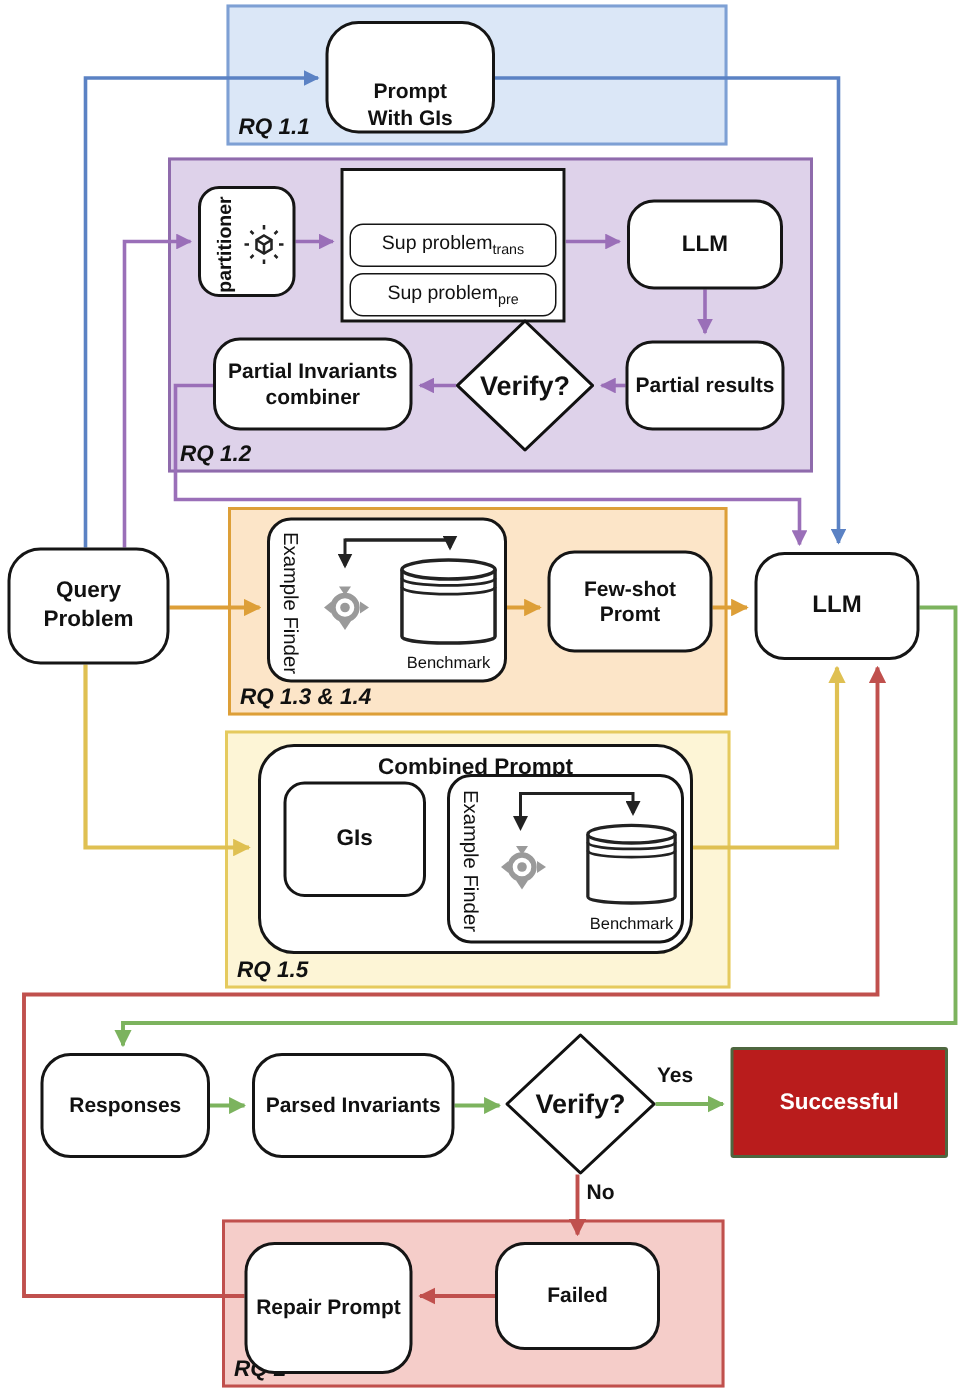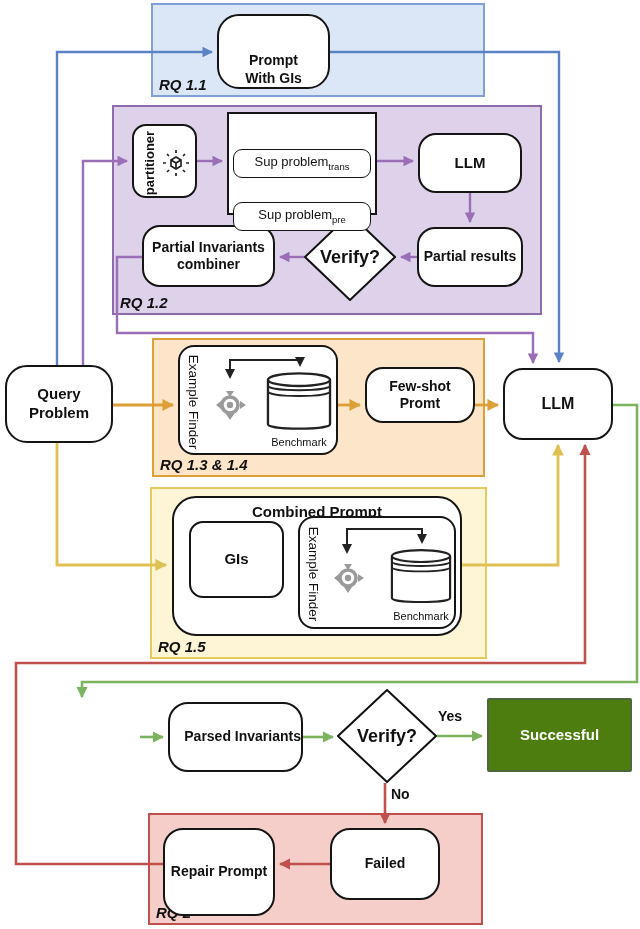--- a/index.html
+++ b/index.html
@@ -17,21 +17,21 @@
   .diamond .dlabel{position:absolute;left:0;top:0;width:100%;height:100%;display:flex;
         align-items:center;justify-content:center;font-weight:bold;font-size:18px;}
   .vtext{position:absolute;white-space:nowrap;text-align:center;height:18px;line-height:18px;font-size:13.5px;}
   .cw{transform:rotate(90deg);}
   .ccw{transform:rotate(-90deg);font-weight:bold;font-size:13px;}
   .sup-row{font-weight:normal;font-size:13px;border-width:1.8px;border-radius:9px;}
   .sup-row sub{font-size:9.5px;}
   .bench{position:absolute;font-size:11px;font-weight:normal;text-align:center;}
   .elbow{position:absolute;left:0;top:0;}
   .flabel{position:absolute;z-index:4;font-weight:bold;font-size:14px;}
-  .success{background:#4d7c0f;border:2px solid #4e663f;border-radius:2px;color:#fff;font-size:15px;}
+  .success{background:#b91c1c;border:2px solid #4e663f;border-radius:2px;color:#fff;font-size:15px;}
   .title-top{position:absolute;top:5px;left:0;width:100%;text-align:center;font-weight:bold;font-size:15px;}
 </style>
 </head>
 <body>
 
 <div class="canvas">
 
   <div class="region" style="left:151px;top:3px;width:334px;height:94px;background:#dbe7f7;border:2px solid #7ea0d4;">
     <div class="rlabel">RQ 1.1</div>
   </div>
@@ -118,21 +118,21 @@
       <path d="M15,9 L20,12 L20,18 L15,21 L10,18 L10,12 Z"></path>
       <path d="M10,12 L15,15 L20,12 M15,15 L15,21"></path>
       <path d="M15,2 L15,5 M15,25 L15,28 M2,15 L5,15 M25,15 L28,15 M6,6 L8,8 M22,22 L24,24 M6,24 L8,22 M22,8 L24,6"></path>
     </svg>
   </div>
 
   <div class="node plain" style="left:227px;top:112px;width:150px;height:103px;"></div>
   <div class="node inner sup-row" style="left:233px;top:149px;width:138px;height:29px;">
     <span><span>Sup problem</span><sub>trans</sub></span>
   </div>
-  <div class="node inner sup-row" style="left:233px;top:182px;width:138px;height:29px;margin-top:20px;">
+  <div class="node inner sup-row" style="left:233px;top:182px;width:138px;height:29px;">
     <span><span>Sup problem</span><sub>pre</sub></span>
   </div>
 
   <div class="node" style="left:418px;top:133px;width:104px;height:60px;border-radius:18px;font-size:15px;">
     <span>LLM</span>
   </div>
 
   <div class="node" style="left:417px;top:227px;width:106px;height:60px;border-radius:18px;">
     <span>Partial results</span>
   </div>
@@ -169,21 +169,21 @@
     </svg>
     <svg style="position:absolute;left:84px;top:23px;" width="70" height="64" viewBox="0 0 72 66">
       <path d="M4,10 L4,56 C4,62 68,62 68,56 L68,10" fill="#fff" stroke="#222" stroke-width="2.4"></path>
       <ellipse cx="36" cy="10" rx="32" ry="6.5" fill="#fff" stroke="#222" stroke-width="2.4"></ellipse>
       <path d="M4,16 C4,22.5 68,22.5 68,16" fill="none" stroke="#222" stroke-width="2"></path>
       <path d="M4,22 C4,28.5 68,28.5 68,22" fill="none" stroke="#222" stroke-width="2"></path>
     </svg>
     <div class="bench" style="left:84px;top:89px;width:70px;">Benchmark</div>
   </div>
 
-  <div class="node" style="left:365px;top:367px;width:110px;height:56px;border-radius:18px;padding:0 16px;">
+  <div class="node" style="left:365px;top:367px;width:110px;height:68px;border-radius:18px;padding:0 16px;">
     <span>Few-shot Promt</span>
   </div>
 
   <div class="node" style="left:503px;top:368px;width:110px;height:72px;border-radius:20px;font-size:16px;">
     <span>LLM</span>
   </div>
 
   <div class="node" style="left:172px;top:496px;width:290px;height:140px;border-radius:24px;">
     <div class="title-top">Combined Prompt</div>
   </div>
@@ -212,22 +212,25 @@
     </svg>
     <svg style="position:absolute;left:88px;top:29px;" width="66" height="60" viewBox="0 0 72 66">
       <path d="M4,10 L4,56 C4,62 68,62 68,56 L68,10" fill="#fff" stroke="#222" stroke-width="2.4"></path>
       <ellipse cx="36" cy="10" rx="32" ry="6.5" fill="#fff" stroke="#222" stroke-width="2.4"></ellipse>
       <path d="M4,16 C4,22.5 68,22.5 68,16" fill="none" stroke="#222" stroke-width="2"></path>
       <path d="M4,22 C4,28.5 68,28.5 68,22" fill="none" stroke="#222" stroke-width="2"></path>
     </svg>
     <div class="bench" style="left:88px;top:92px;width:66px;">Benchmark</div>
   </div>
 
-
-  <div class="node" style="left:168px;top:702px;width:135px;height:70px;border-radius:20px;justify-content:flex-end;">
+  <div class="node" style="left:27px;top:702px;width:113px;height:70px;border-radius:20px;">
+    <span>Responses</span>
+  </div>
+
+  <div class="node" style="left:168px;top:702px;width:135px;height:70px;border-radius:20px;">
     <span>Parsed Invariants</span>
   </div>
 
   <div class="diamond" style="left:337px;top:689px;width:100px;height:94px;">
     <svg width="100" height="94" viewBox="0 0 100 94">
       <polygon points="50,1 99,47 50,93 1,47" fill="#fff" stroke="#111" stroke-width="2"></polygon>
     </svg>
     <div class="dlabel">Verify?</div>
   </div>
 

